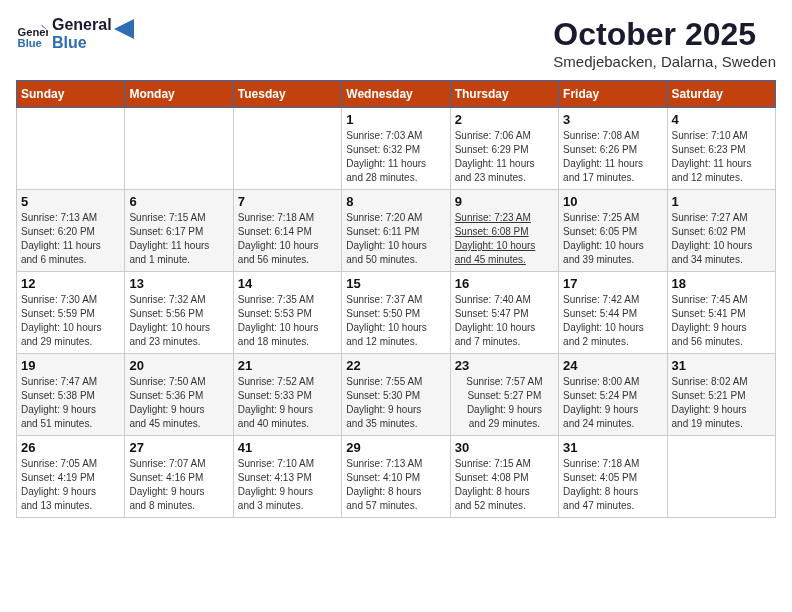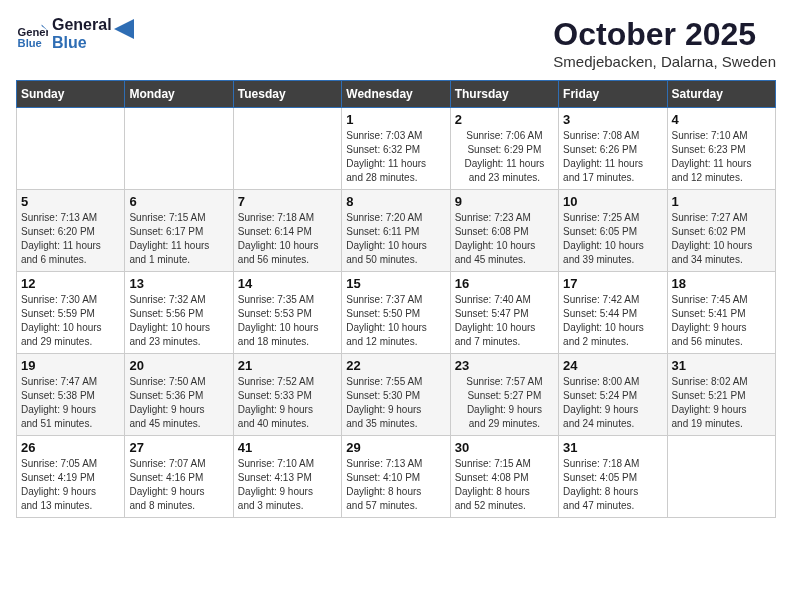--- a/index.html
+++ b/index.html
@@ -71,21 +71,21 @@
     }
     .empty-cell {
       background: #f9f9f9;
     }
     tr:nth-child(odd) td {
       background: #fff;
     }
     tr:nth-child(even) td {
       background: #f5f5f5;
     }
-    thead tr th { background: #404040; }
+    thead tr th { background: #c2410c; }
   </style>
 </head>
 <body>
 
 <div class="header">
   <div class="logo">
     <svg class="logo-icon" viewBox="0 0 40 40">
       <text x="2" y="22" font-size="14" font-weight="bold" fill="#1a1a2e">General</text>
       <text x="2" y="36" font-size="14" font-weight="bold" fill="#2e6db4">Blue</text>
       <polygon points="32,8 40,16 32,10" fill="#2e6db4"></polygon>
@@ -123,21 +123,21 @@
         <td class="empty-cell"></td>
         <td>
           <div class="day-num">1</div>
           <div class="day-info" style="white-space: pre-line;">Sunrise: 7:03 AM
 Sunset: 6:32 PM
 Daylight: 11 hours
 and 28 minutes.</div>
         </td>
         <td>
           <div class="day-num">2</div>
-          <div class="day-info" style="white-space: pre-line; text-align: center;">Sunrise: 7:06 AM
+          <div class="day-info" style="white-space: pre-line;">Sunrise: 7:06 AM
 Sunset: 6:29 PM
 Daylight: 11 hours
 and 23 minutes.</div>
         </td>
         <td>
           <div class="day-num">3</div>
           <div class="day-info" style="white-space: pre-line;">Sunrise: 7:08 AM
 Sunset: 6:26 PM
 Daylight: 11 hours
 and 17 minutes.</div>
@@ -174,21 +174,21 @@
         </td>
         <td>
           <div class="day-num">8</div>
           <div class="day-info" style="white-space: pre-line;">Sunrise: 7:20 AM
 Sunset: 6:11 PM
 Daylight: 10 hours
 and 50 minutes.</div>
         </td>
         <td>
           <div class="day-num">9</div>
-          <div class="day-info" style="white-space: pre-line;">Sunrise: 7:23 AM
+          <div class="day-info" style="white-space: pre-line; text-decoration: underline;">Sunrise: 7:23 AM
 Sunset: 6:08 PM
 Daylight: 10 hours
 and 45 minutes.</div>
         </td>
         <td>
           <div class="day-num">10</div>
           <div class="day-info" style="white-space: pre-line;">Sunrise: 7:25 AM
 Sunset: 6:05 PM
 Daylight: 10 hours
 and 39 minutes.</div>

